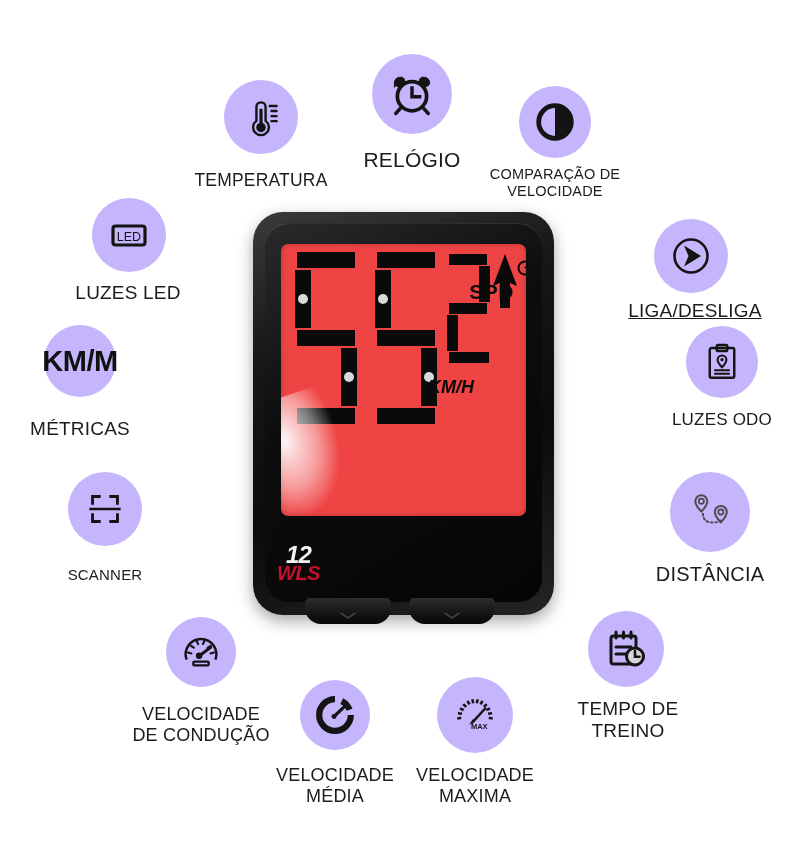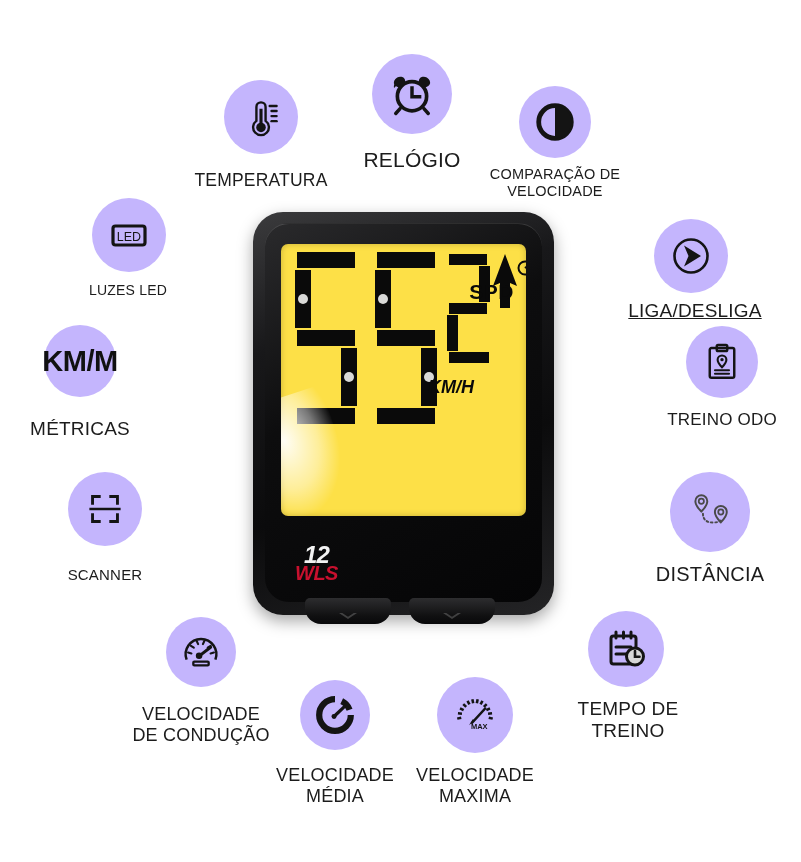--- a/index.html
+++ b/index.html
@@ -66,21 +66,21 @@
     position: absolute;
     left: 12px; top: 11px; right: 12px; bottom: 13px;
     border-radius: 24px;
     background: linear-gradient(150deg,#2a2a2c 0%, #0d0d0e 40%, #050506 100%);
     border-top: 1px solid rgba(255,255,255,.16);
   }
   .lcd {
     position: absolute;
     left: 28px; top: 32px;
     width: 245px; height: 272px;
-    background: #fde047;
+    background: #ef4444;
     border-radius: 7px;
     overflow: hidden;
     box-shadow: inset 0 0 6px rgba(0,0,0,.22);
   }
   .glare {
     position: absolute;
     left: -20px; top: 150px;
     width: 80px; height: 120px;
     background: radial-gradient(ellipse at 35% 35%, rgba(255,255,255,.95) 0%, rgba(255,255,255,.45) 45%, rgba(255,255,255,0) 72%);
     transform: rotate(-18deg);
@@ -114,21 +114,21 @@
   }
   .brand-name {
     font-family: "Liberation Sans", sans-serif;
     font-weight: bold;
     font-style: italic;
     font-size: 25px;
     color: #ffffff;
     letter-spacing: 1px;
     text-shadow: 0 1px 1px rgba(0,0,0,.7);
   }
-  .brand-model { margin-left: 20px; line-height: .9; text-align: center; }
+  .brand-model { margin-left: 2px; line-height: .9; text-align: center; }
   .brand-12 {
     font-family: "Liberation Sans", sans-serif;
     font-weight: bold; font-style: italic;
     font-size: 24px; color: #f2f2f2;
     letter-spacing: -1px;
     display: block;
   }
   .brand-wls {
     font-family: "Liberation Sans", sans-serif;
     font-weight: bold; font-style: italic;
@@ -204,21 +204,21 @@
 VELOCIDADE</div>
   </div>
 
   <div class="feature">
     <div class="icon-circle" style="left:92px; top:198px; width:74px; height:74px;">
       <svg width="48" height="48" viewBox="0 0 48 48">
         <rect x="8" y="15" width="32" height="19" rx="2.5" fill="none" stroke="#141414" stroke-width="3.2"></rect>
         <text x="24" y="29.5" font-family="Liberation Sans, sans-serif" font-size="12.5" text-anchor="middle" fill="#141414">LED</text>
       </svg>
     </div>
-    <div class="caption" style="left:28px; top:282px; width:200px; font-size:14px;">LUZES LED</div>
+    <div class="caption" style="left:28px; top:282px; width:200px; font-size:19px;">LUZES LED</div>
   </div>
 
   <div class="feature">
     <div class="icon-circle" style="left:654px; top:219px; width:74px; height:74px;">
       <svg width="48" height="48" viewBox="0 0 48 48">
         <circle cx="24" cy="24" r="16.5" fill="none" stroke="#141414" stroke-width="2.6"></circle>
         <path d="M17 13.5 34 24 17 34.5 21.5 24z" fill="#141414"></path>
       </svg>
     </div>
     <div class="caption" style="left:615px; top:300px; width:160px; font-size:19px;text-decoration:underline;">LIGA/DESLIGA</div>
@@ -235,21 +235,21 @@
     <div class="icon-circle" style="left:686px; top:326px; width:72px; height:72px;">
       <svg width="42" height="42" viewBox="0 0 48 48">
         <rect x="10" y="8" width="28" height="34" rx="2" fill="none" stroke="#141414" stroke-width="2.8"></rect>
         <rect x="18" y="4.5" width="12" height="7" rx="1.5" fill="none" stroke="#141414" stroke-width="2.8"></rect>
         <path d="M24 16.5a5 5 0 0 1 5 5c0 3.6-5 8.5-5 8.5s-5-4.9-5-8.5a5 5 0 0 1 5-5z" fill="none" stroke="#141414" stroke-width="2.4"></path>
         <circle cx="24" cy="21.3" r="1.9" fill="#141414"></circle>
         <line x1="16" y1="33.5" x2="32" y2="33.5" stroke="#141414" stroke-width="2.4" stroke-linecap="round"></line>
         <line x1="16" y1="37.5" x2="32" y2="37.5" stroke="#141414" stroke-width="2.4" stroke-linecap="round"></line>
       </svg>
     </div>
-    <div class="caption" style="left:642px; top:410px; width:160px; font-size:17px;">TREINO ODO</div>
+    <div class="caption" style="left:642px; top:410px; width:160px; font-size:17px;">LUZES ODO</div>
   </div>
 
   <div class="feature">
     <div class="icon-circle" style="left:68px; top:472px; width:74px; height:74px;">
       <svg width="46" height="46" viewBox="0 0 48 48">
         <g fill="none" stroke="#141414" stroke-width="3" stroke-linecap="square">
           <path d="M11 18v-7h7"></path>
           <path d="M37 18v-7h-7"></path>
           <path d="M11 30v7h7"></path>
           <path d="M37 30v7h-7"></path>

